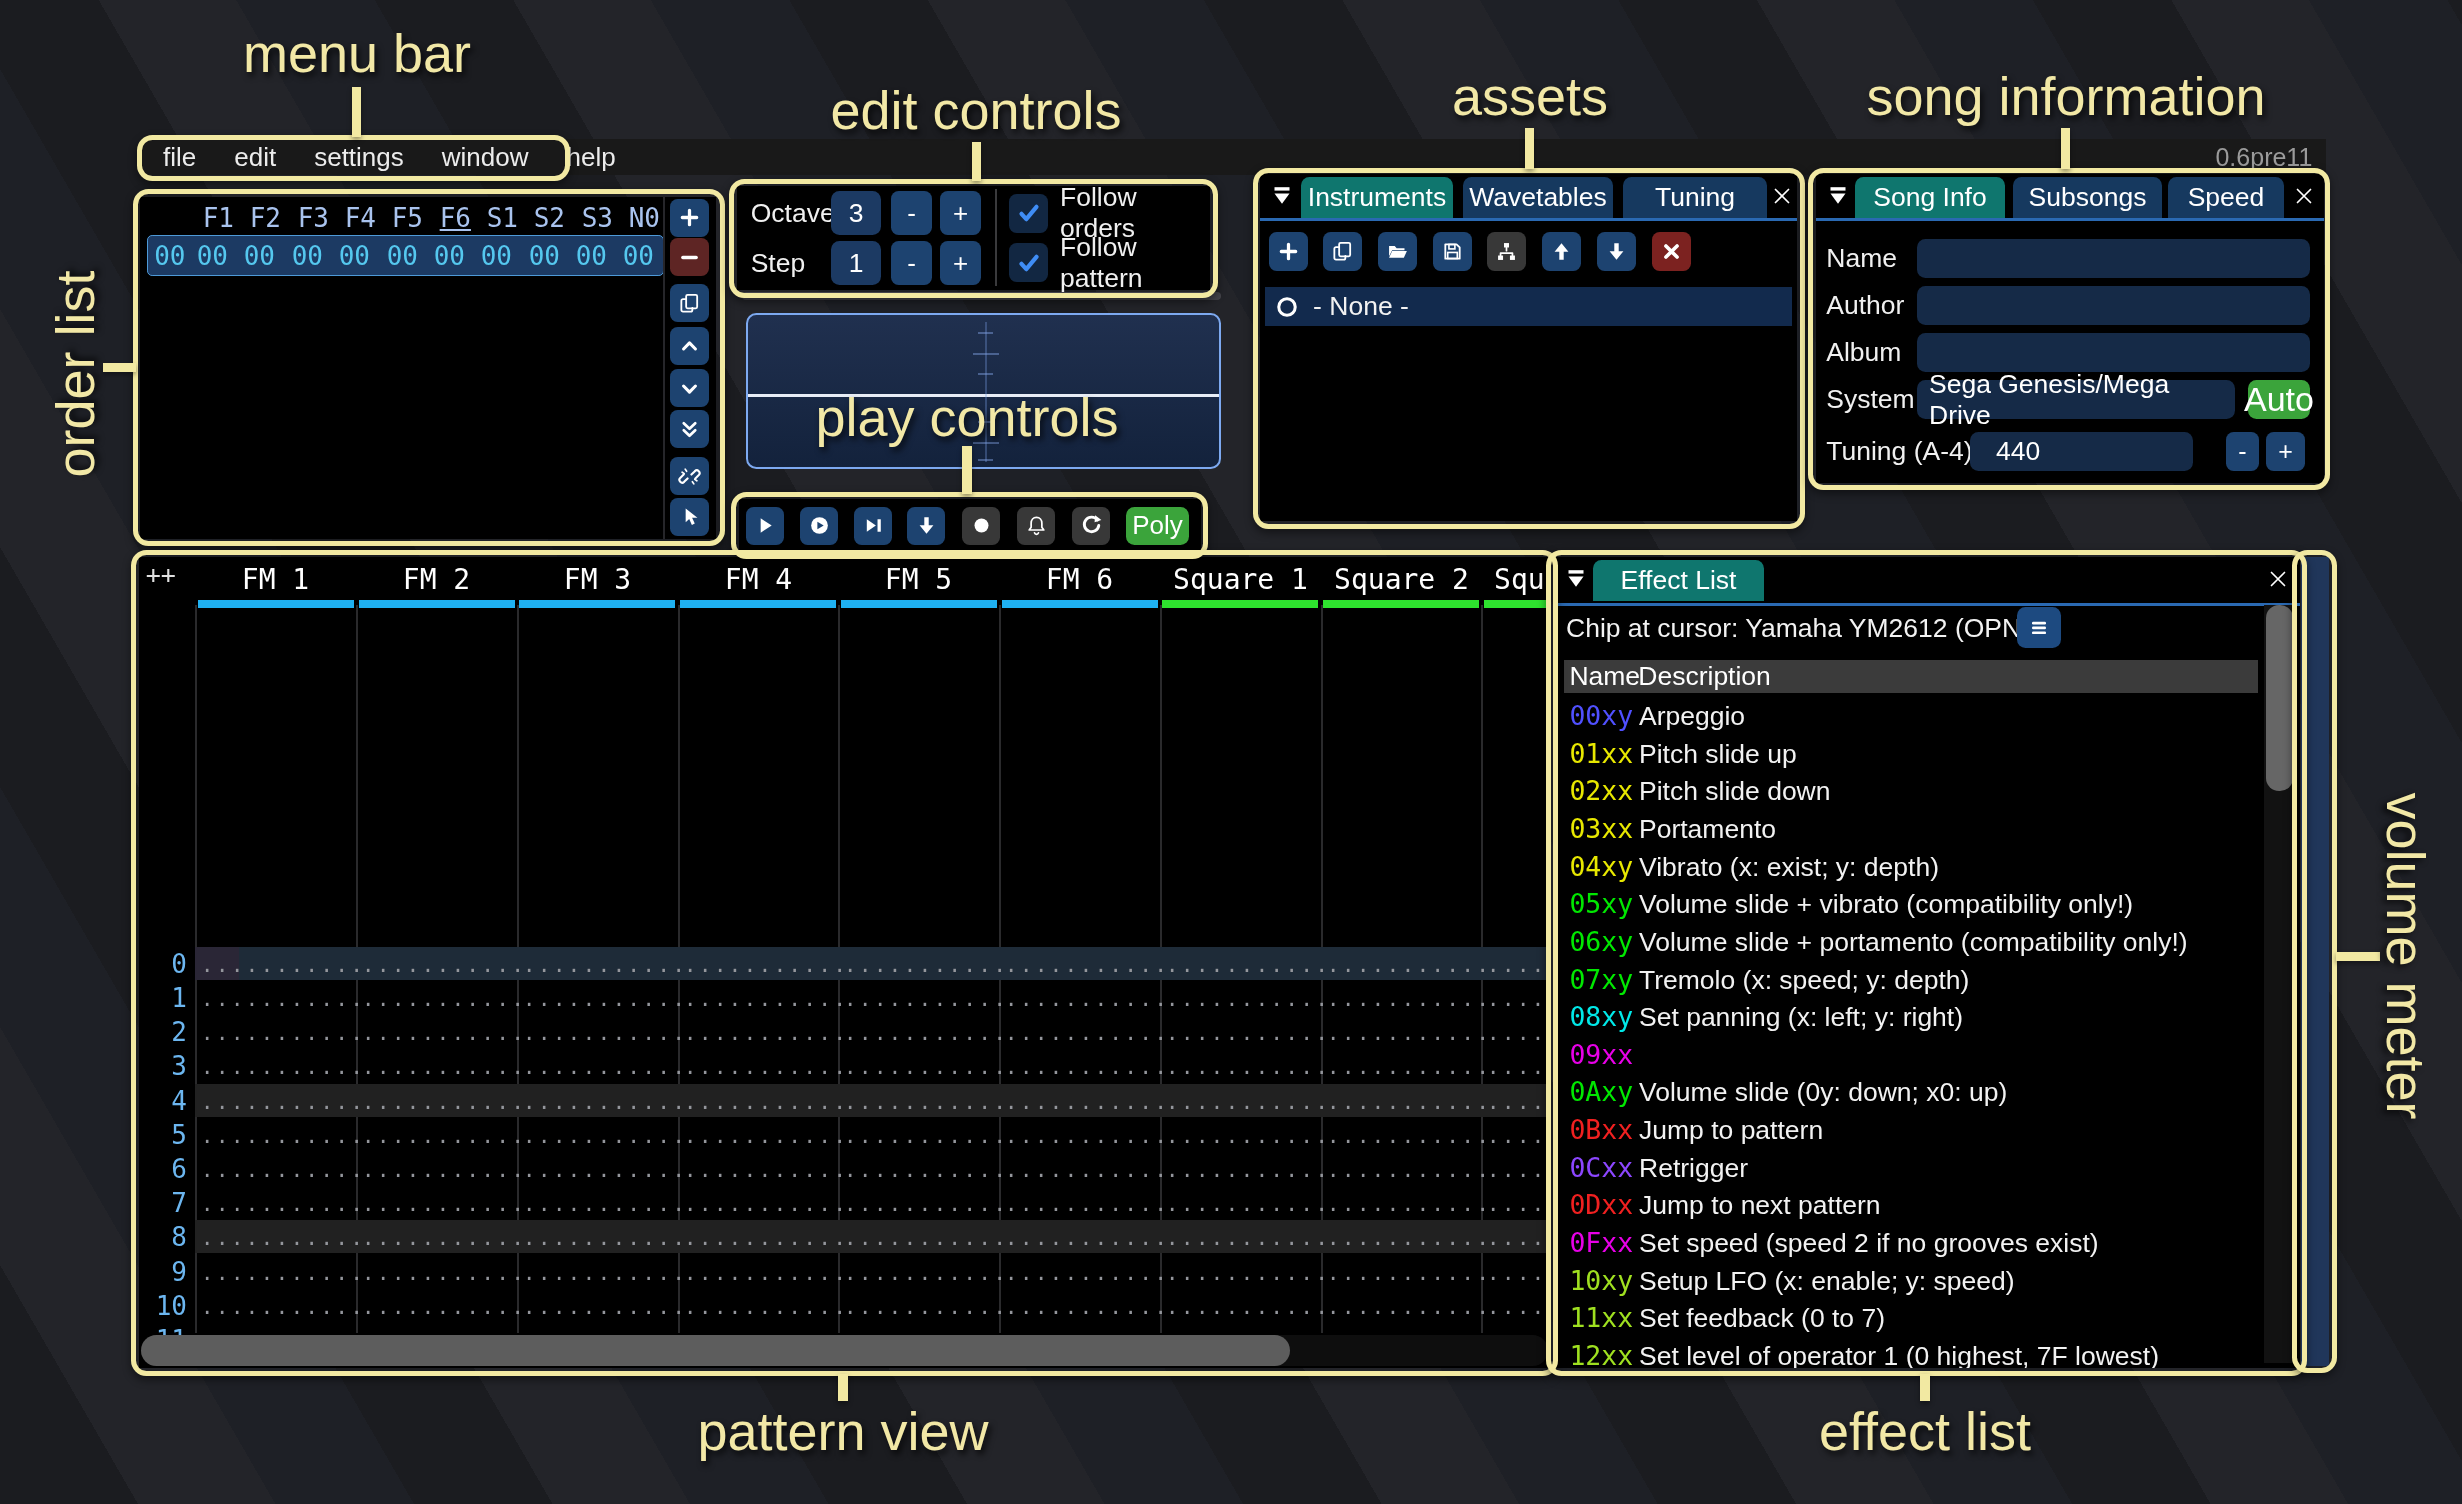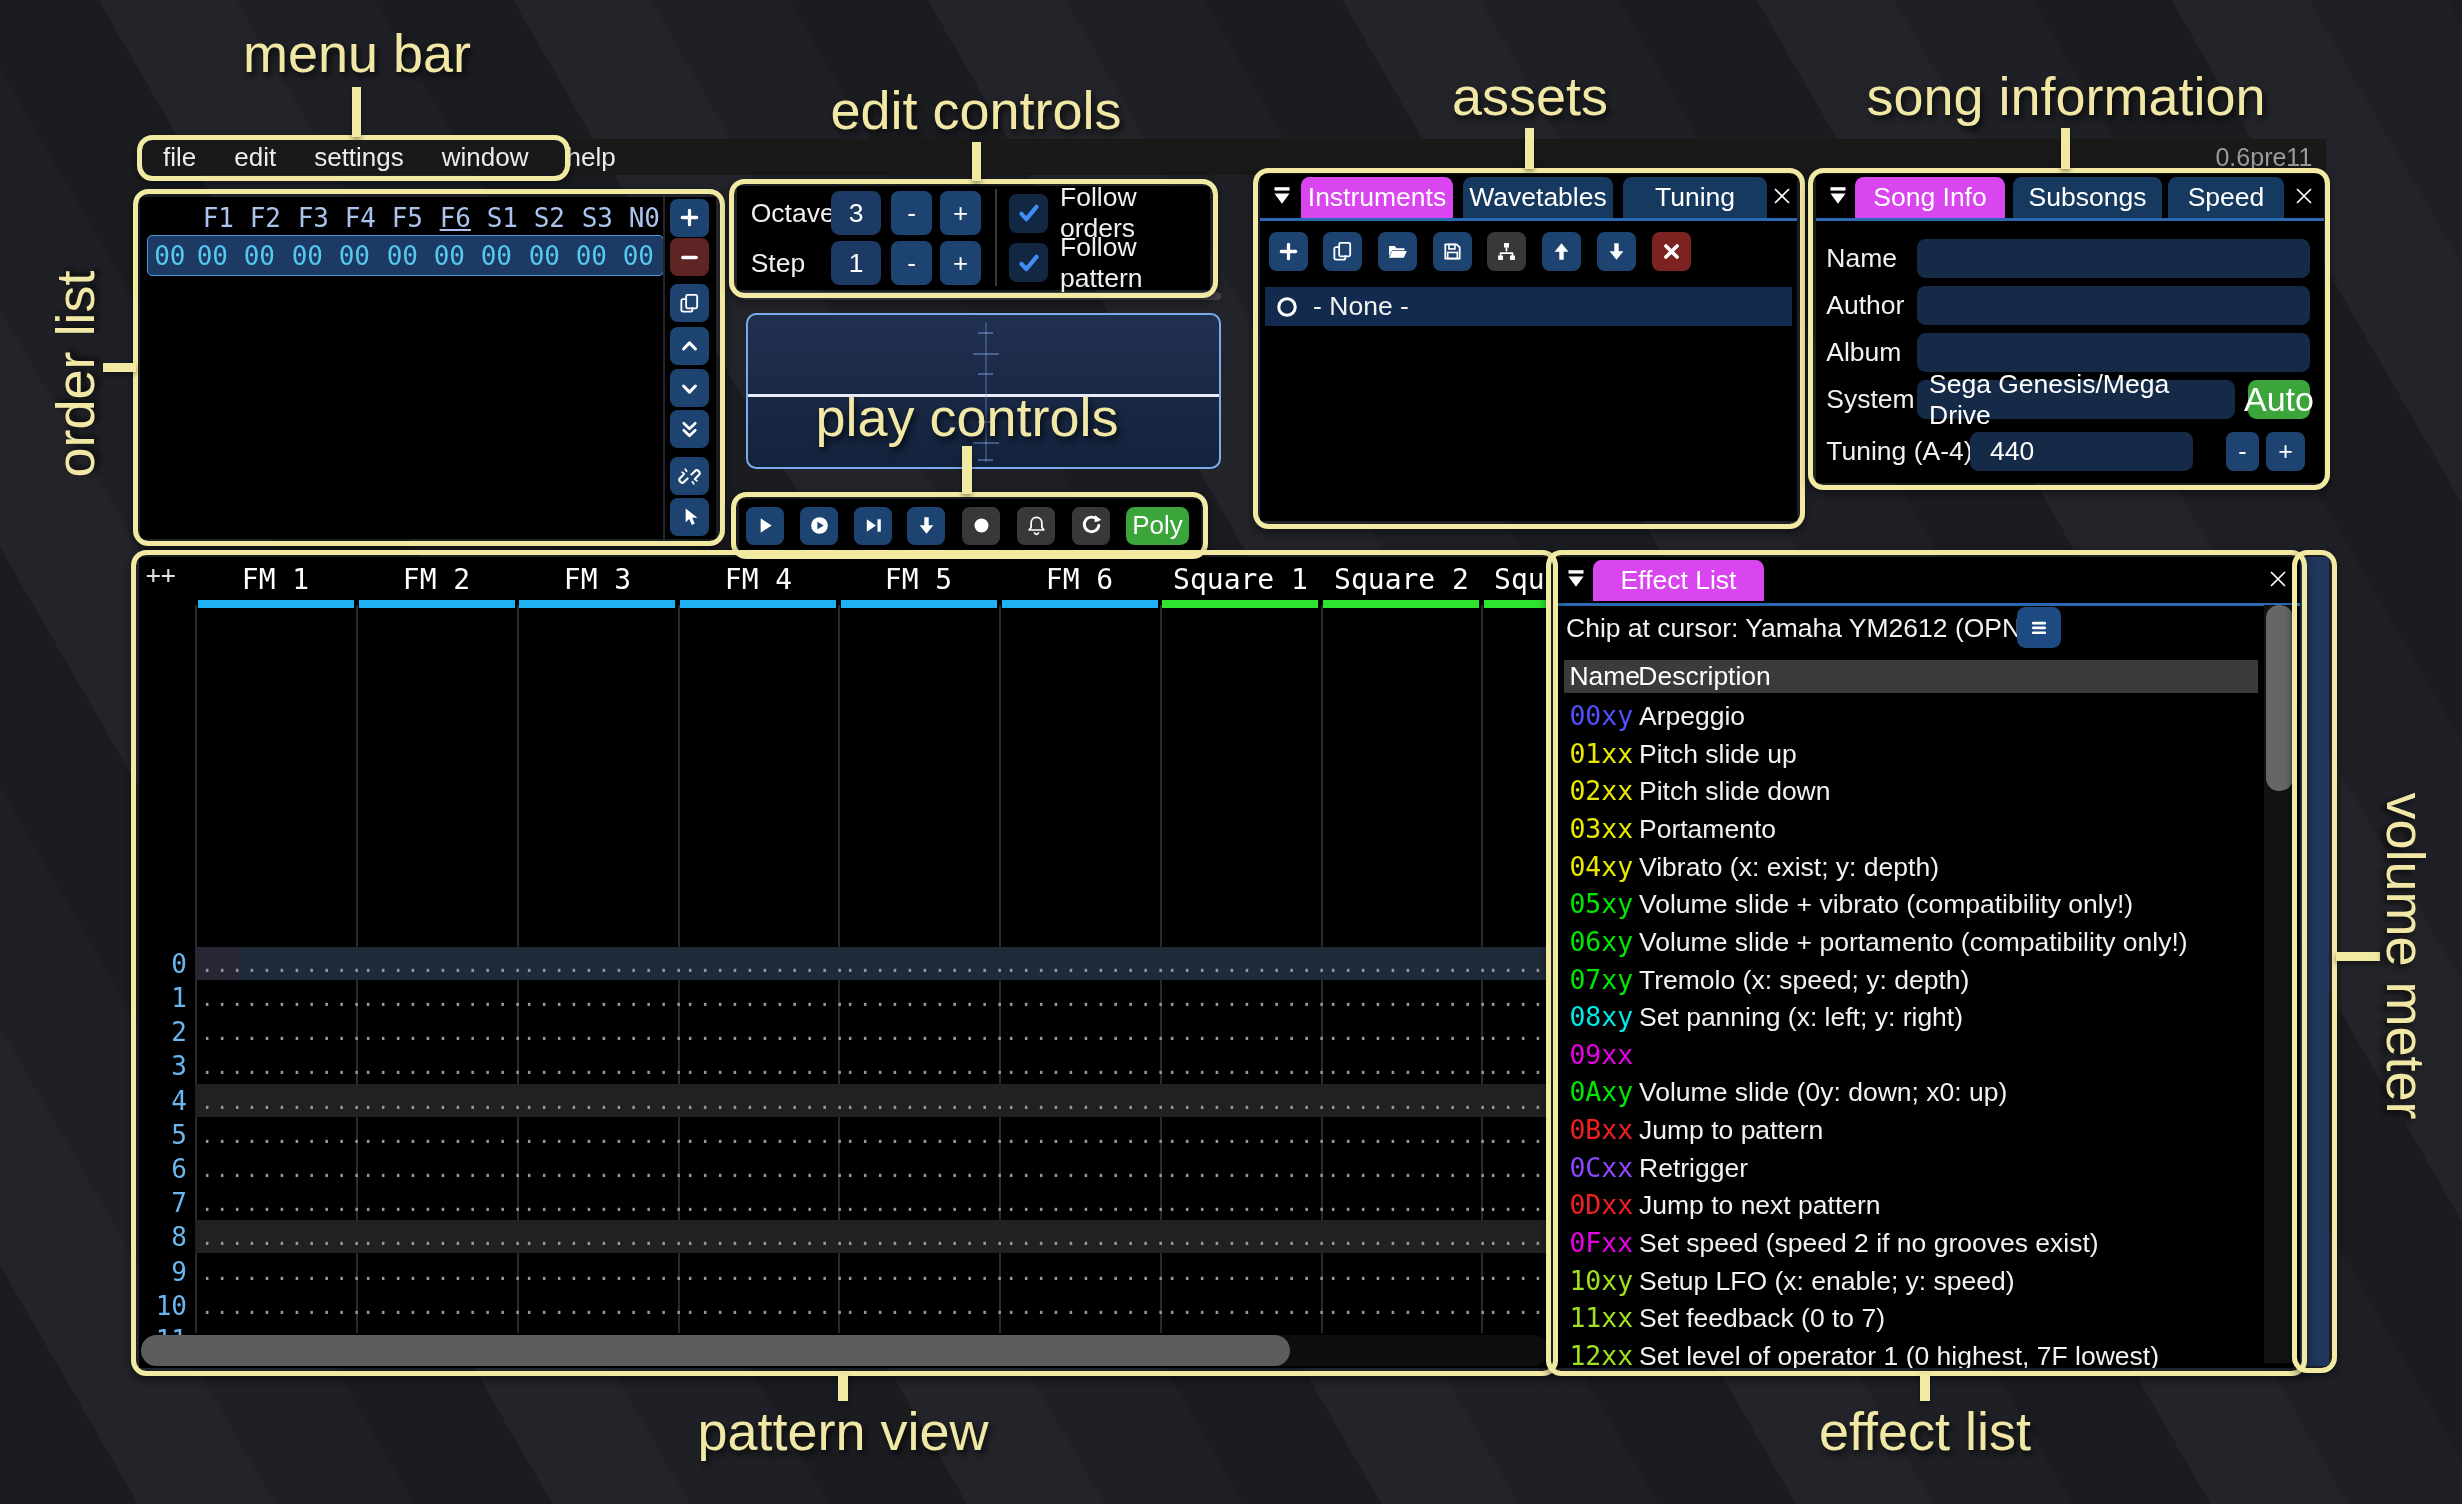--- a/index.html
+++ b/index.html
@@ -4,21 +4,21 @@
 <style>
   html,body{margin:0;padding:0;background:#131316;}
   #root{position:relative;width:2462px;height:1505px;overflow:hidden;
         font-family:"Liberation Sans",sans-serif;
         background:repeating-linear-gradient(60deg,#1b1c20 0 120px,#232429 120px 239px,#1e2026 239px 359px);}
   .abs{position:absolute;}
   .win{position:absolute;background:#000;}
   .mono{font-family:"DejaVu Sans Mono",monospace;}
   .tab{position:absolute;top:3.4px;height:41px;border-radius:8.5px 8.5px 0 0;color:#fff;font-size:26.5px;
        display:flex;align-items:center;justify-content:center;}
-  .tab.on{background:#d946ef;text-align:center;}
+  .tab.on{background:#0f766e;text-align:center;}
   .tab.off{background:#16395f;}
   .titleline{position:absolute;left:0;width:100%;height:2.6px;background:#2a69b2;}
   .btn{position:absolute;border-radius:7.7px;display:flex;align-items:center;justify-content:center;}
   .btn svg{width:23px;height:23px;}
   .b-blue{background:#1d4370;}
   .b-gray{background:#383838;}
   .b-red{background:#7c2220;}
   .b-darkred{background:#5e2524;}
   .winbtn{position:absolute;width:31px;height:31px;display:flex;align-items:center;justify-content:center;}
   .winbtn svg{width:24px;height:24px;}
@@ -394,21 +394,21 @@
     <div class="input" style="left:101px;top:112px;width:393px;height:39px;padding-left:12px;box-sizing:border-box;"></div>
 
     <div class="flabel" style="left:10.3px;top:159px;height:39px;">Album</div>
     <div class="input" style="left:101px;top:159px;width:393px;height:39px;padding-left:12px;box-sizing:border-box;"></div>
 
     <div class="flabel" style="left:10.3px;top:206px;height:39px;">System</div>
     <div class="input" style="left:101px;top:206px;width:318px;height:39px;padding-left:12px;box-sizing:border-box;">Sega Genesis/Mega Drive</div>
     <div class="green" style="position:absolute;left:432px;top:206px;width:62px;height:39px;font-size:34px;">Auto</div>
 
     <div class="flabel" style="left:10.3px;top:258px;height:39px;">Tuning (A-4)</div>
-    <div class="input" style="left:154px;top:258px;width:223px;height:39px;padding-left:20px;box-sizing:border-box;">440</div>
+    <div class="input" style="left:154px;top:258px;width:223px;height:39px;padding-left:26px;box-sizing:border-box;">440</div>
     <div class="btn b-blue" style="left:410px;top:258px;width:33px;height:39px;color:#fff;font-size:25px;">-</div>
     <div class="btn b-blue" style="left:450px;top:258px;width:39px;height:39px;color:#fff;font-size:25px;">+</div>
   </div>
 
   <div class="win" style="left:139px;top:557px;width:1411px;height:811px;overflow:hidden;">
     <div class="abs mono" style="left:6.8px;top:3.4px;color:#e0e0e0;font-size:25px;">++</div>
     <div id="pat-headers">
         <div class="chname" style="left: 56px; width: 161px;">FM 1</div>
         <div class="chline" style="left: 59px; width: 156px; background: rgb(31, 177, 242);"></div>
         <div class="chname" style="left: 217px; width: 161px;">FM 2</div>

